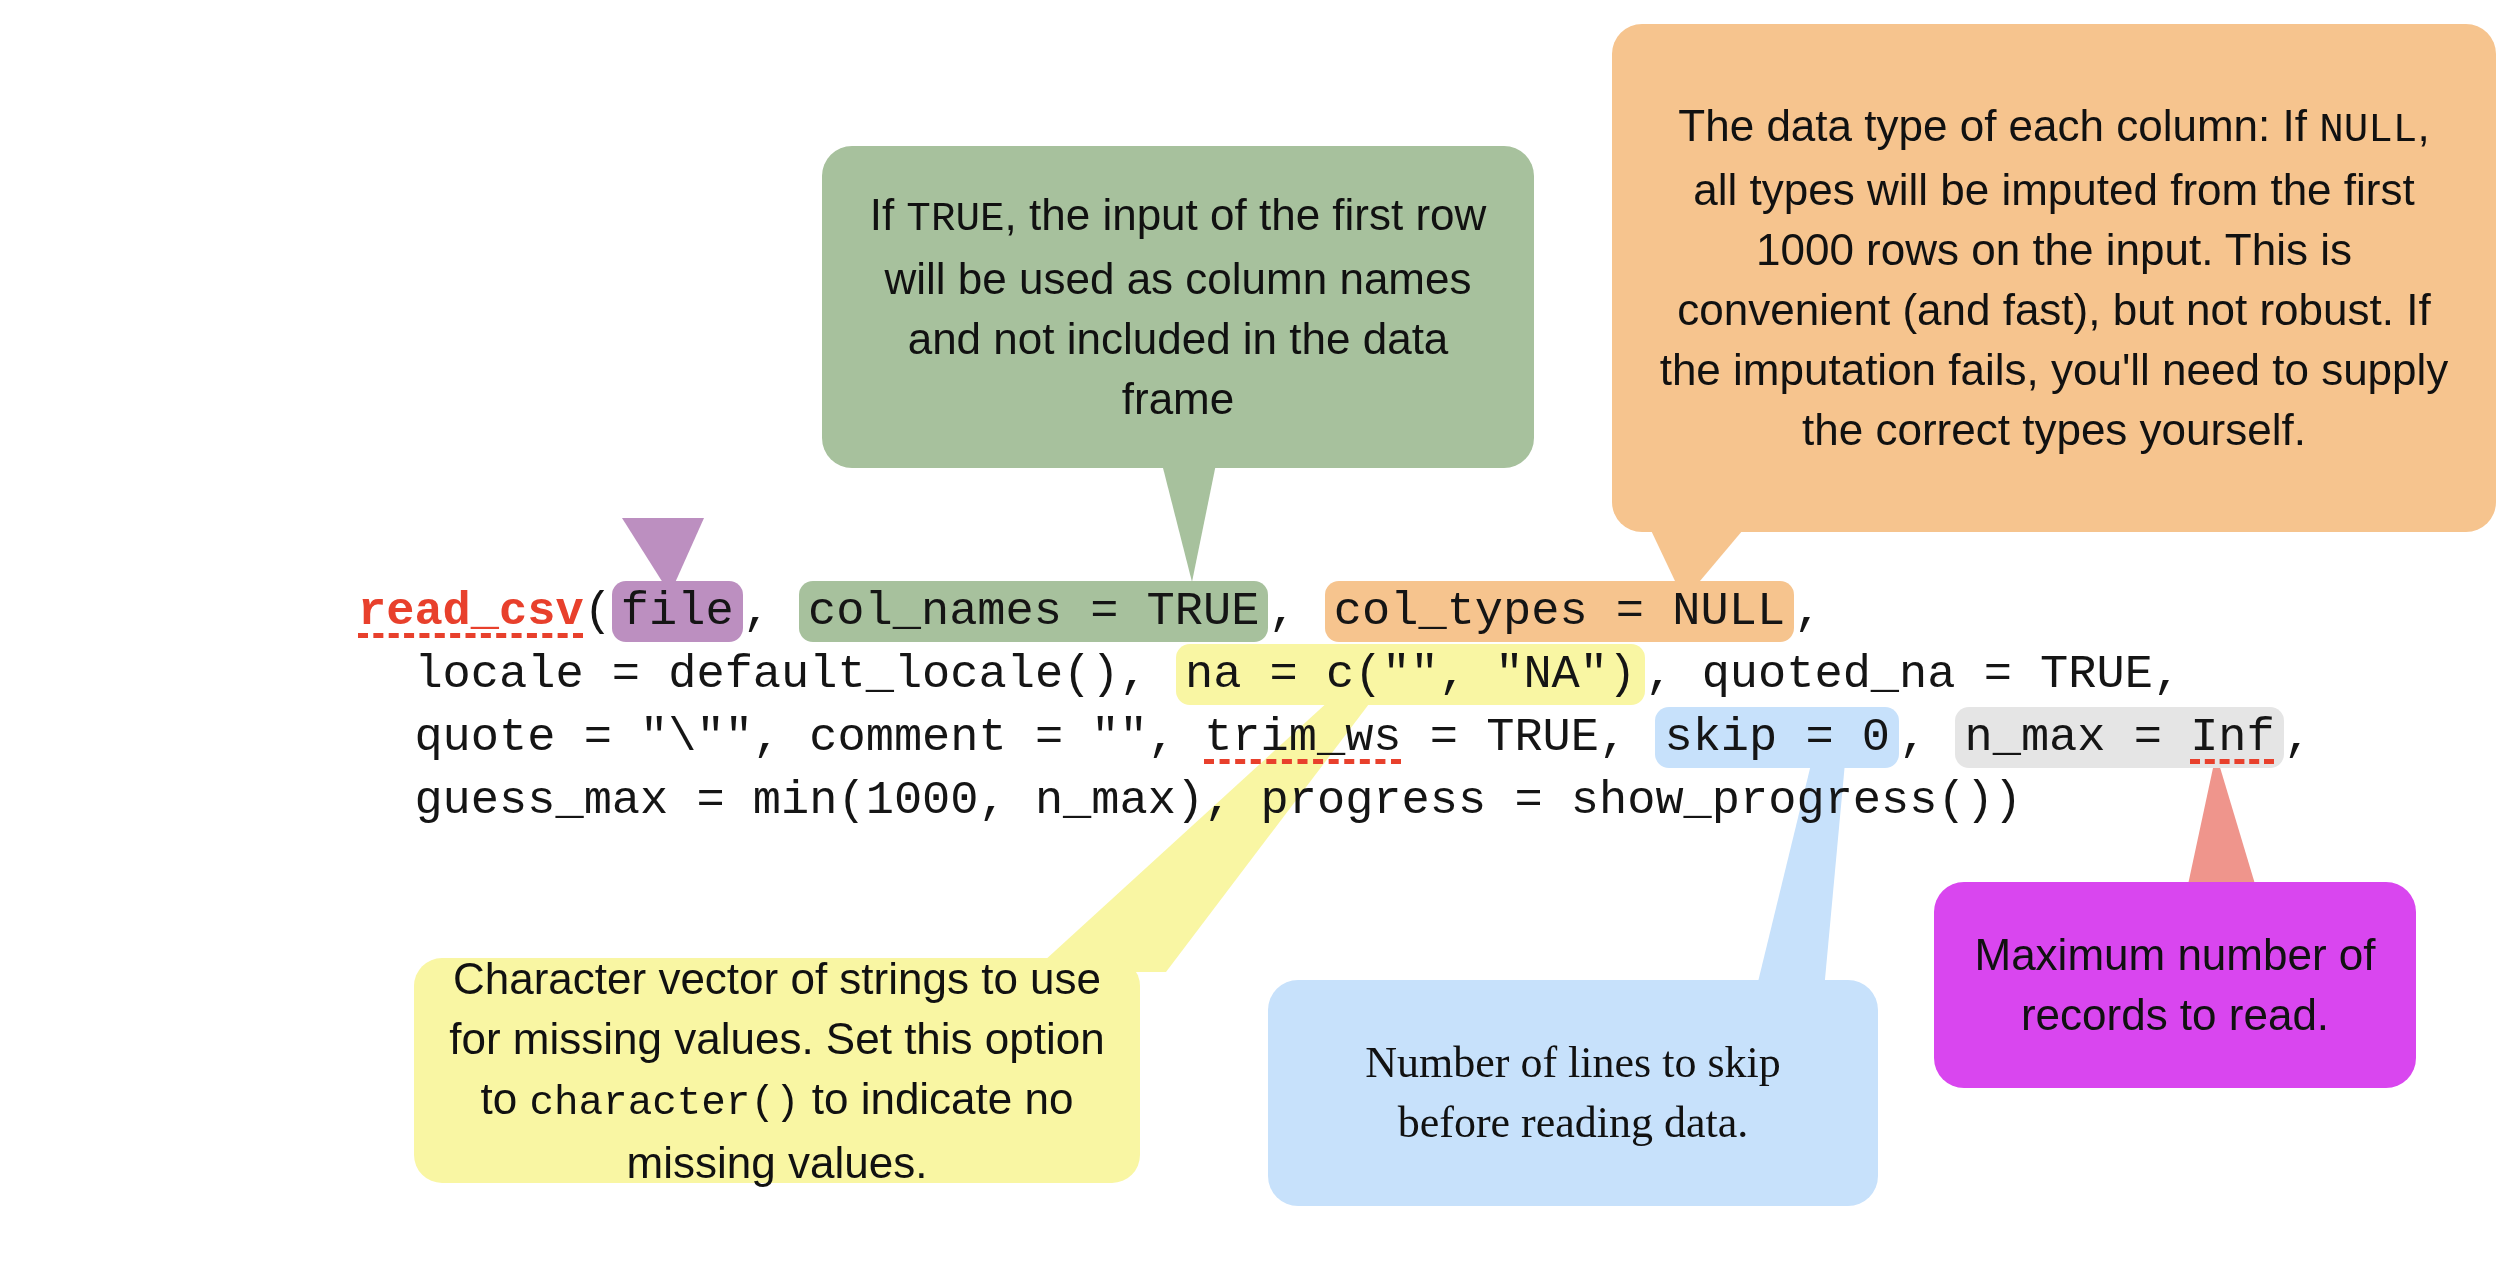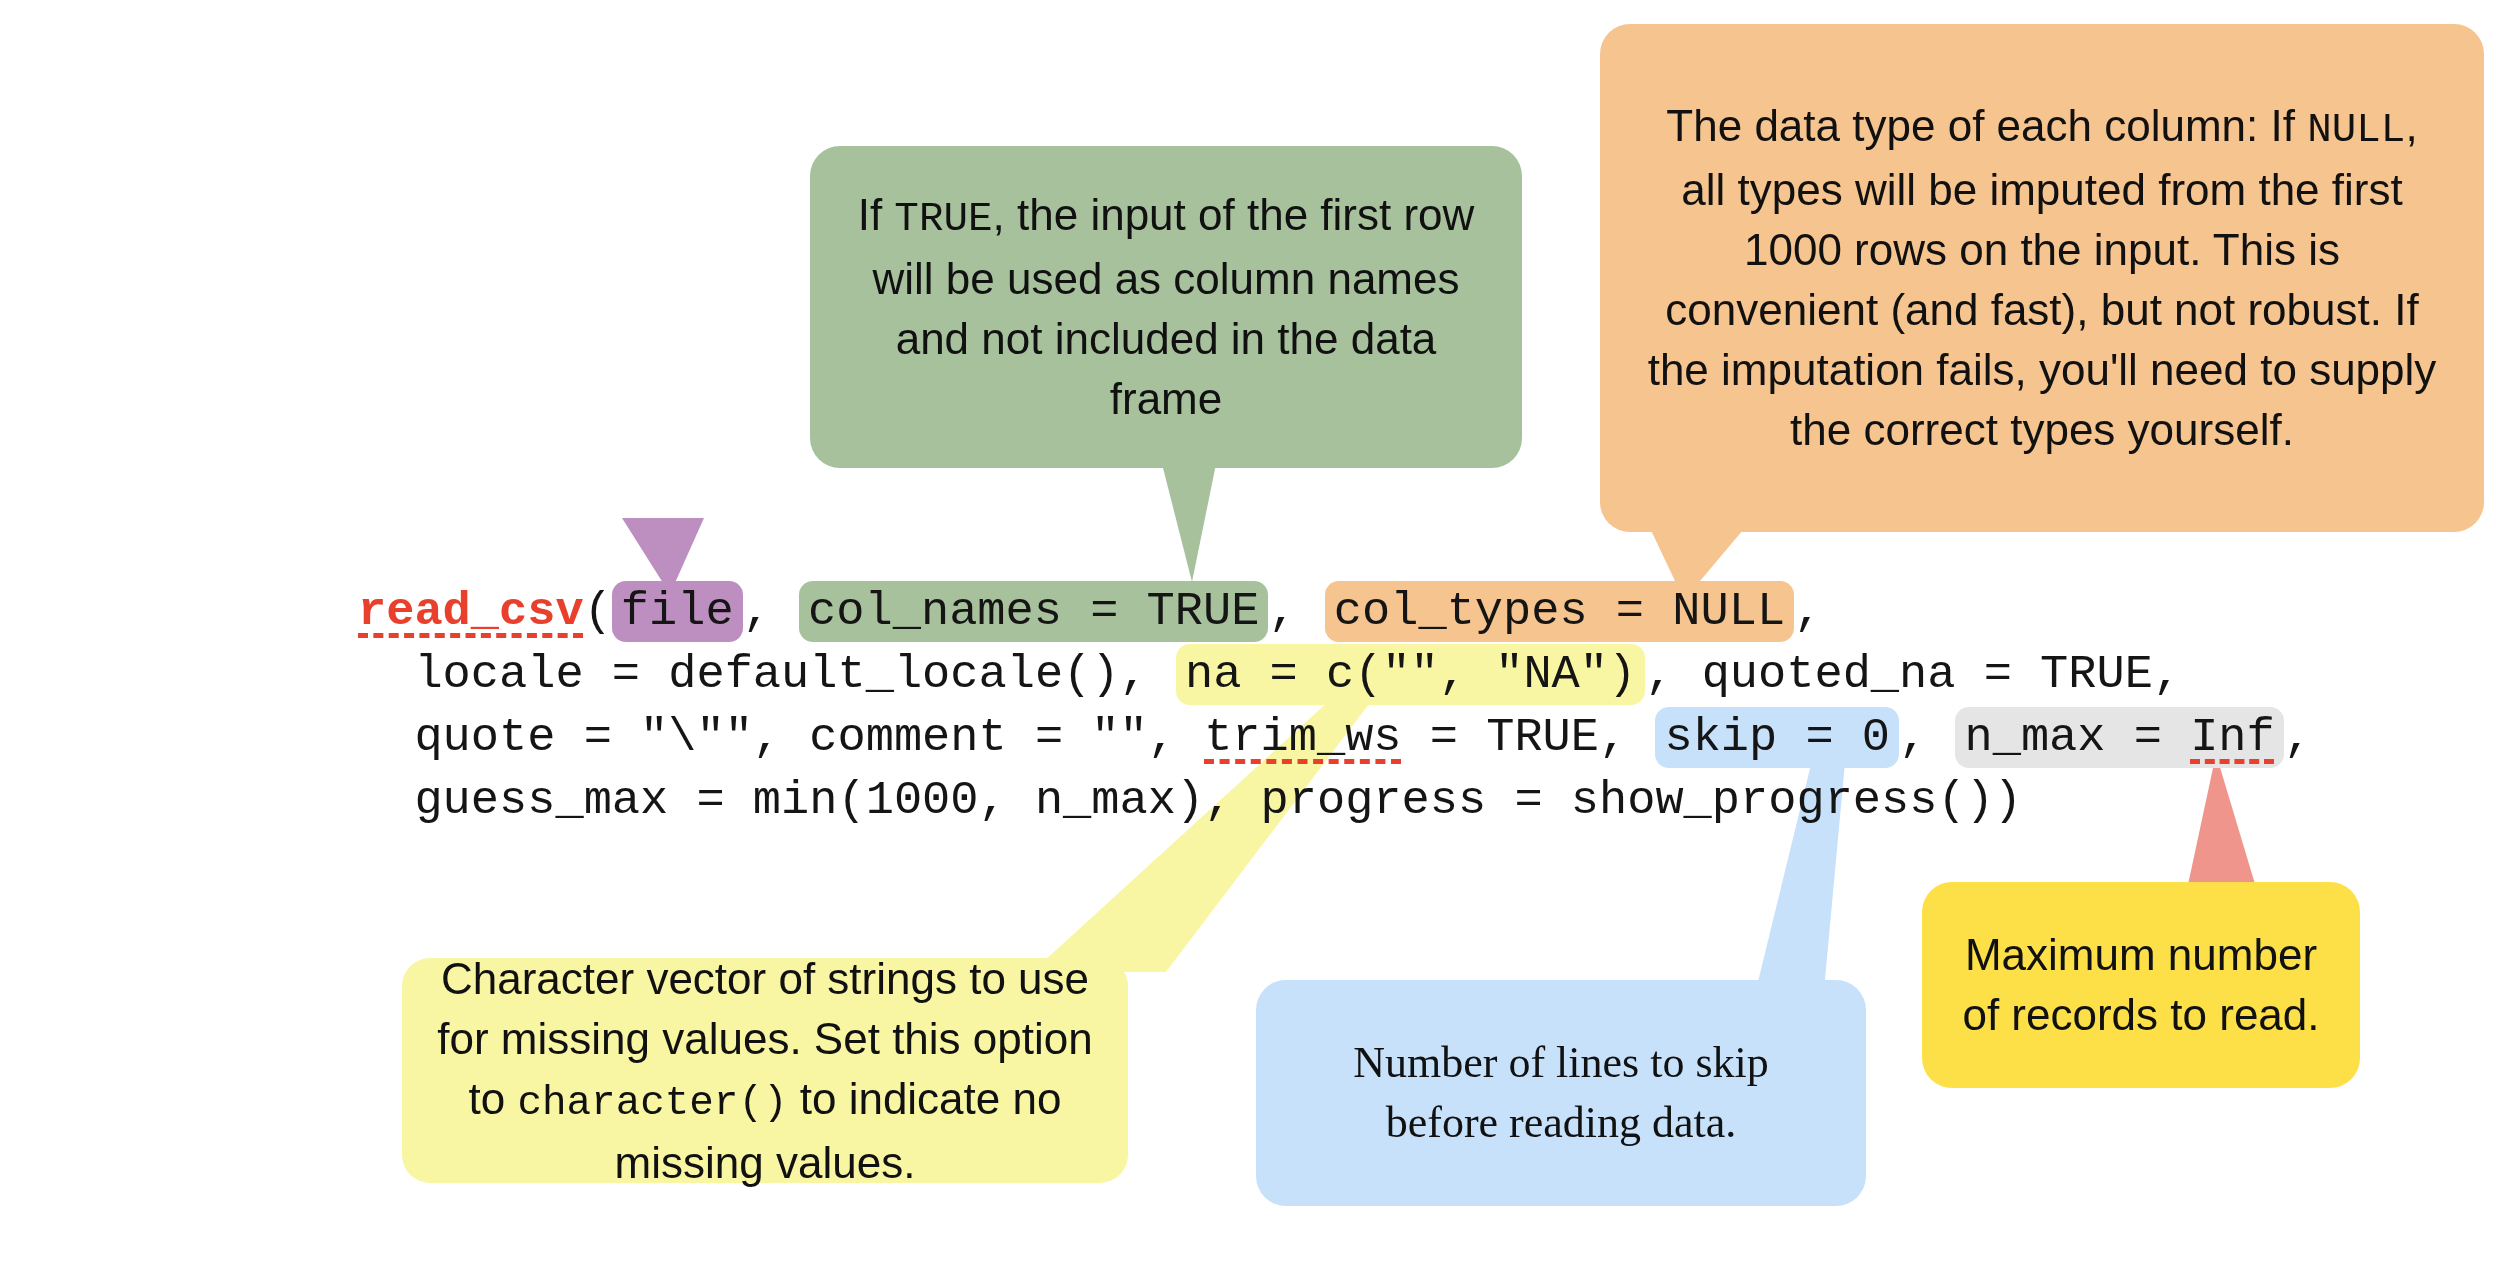--- a/index.html
+++ b/index.html
@@ -57,31 +57,32 @@
     position: absolute;
     z-index: 2;
     border-radius: 30px;
     display: flex;
     align-items: center;
     justify-content: flex-start;
     text-align: center;
     font-size: 44px;
     line-height: 60px;
     color: #111111;
+    margin-left: 12px;
   }
   .bubble .mono {
     font-family: "Liberation Mono", monospace;
     font-size: 0.93em;
   }
   .bubble-purple { background: #bc8fc0; left: 24px;   top: 366px; width: 726px; height: 158px; }
   .bubble-green  { background: #a7c19d; left: 810px;  top: 146px; width: 712px; height: 322px; }
   .bubble-orange { background: #f6c48e; left: 1600px; top: 24px;  width: 884px; height: 508px; }
   .bubble-yellow { background: #f9f6a3; left: 402px;  top: 958px; width: 726px; height: 225px; border-radius: 28px; }
   .bubble-blue   { background: #c7e1fb; left: 1256px; top: 980px; width: 610px; height: 226px; font-family: Liberation Serif, serif; }
-  .bubble-red    { background: #fde047; left: 1922px; top: 882px; width: 438px; height: 206px; }
+  .bubble-red    { background: #d946ef; left: 1922px; top: 882px; width: 482px; height: 206px; }
   .bubble-purple .inner { padding: 0 36px; }
   .bubble-green  .inner { padding: 0 26px; }
   .bubble-orange .inner { padding: 0 40px; }
   .bubble-yellow .inner { padding: 0 32px; }
   .bubble-blue   .inner { padding: 0 40px; }
   .bubble-red    .inner { padding: 0 28px; }
 </style>
 </head>
 <body>
 

